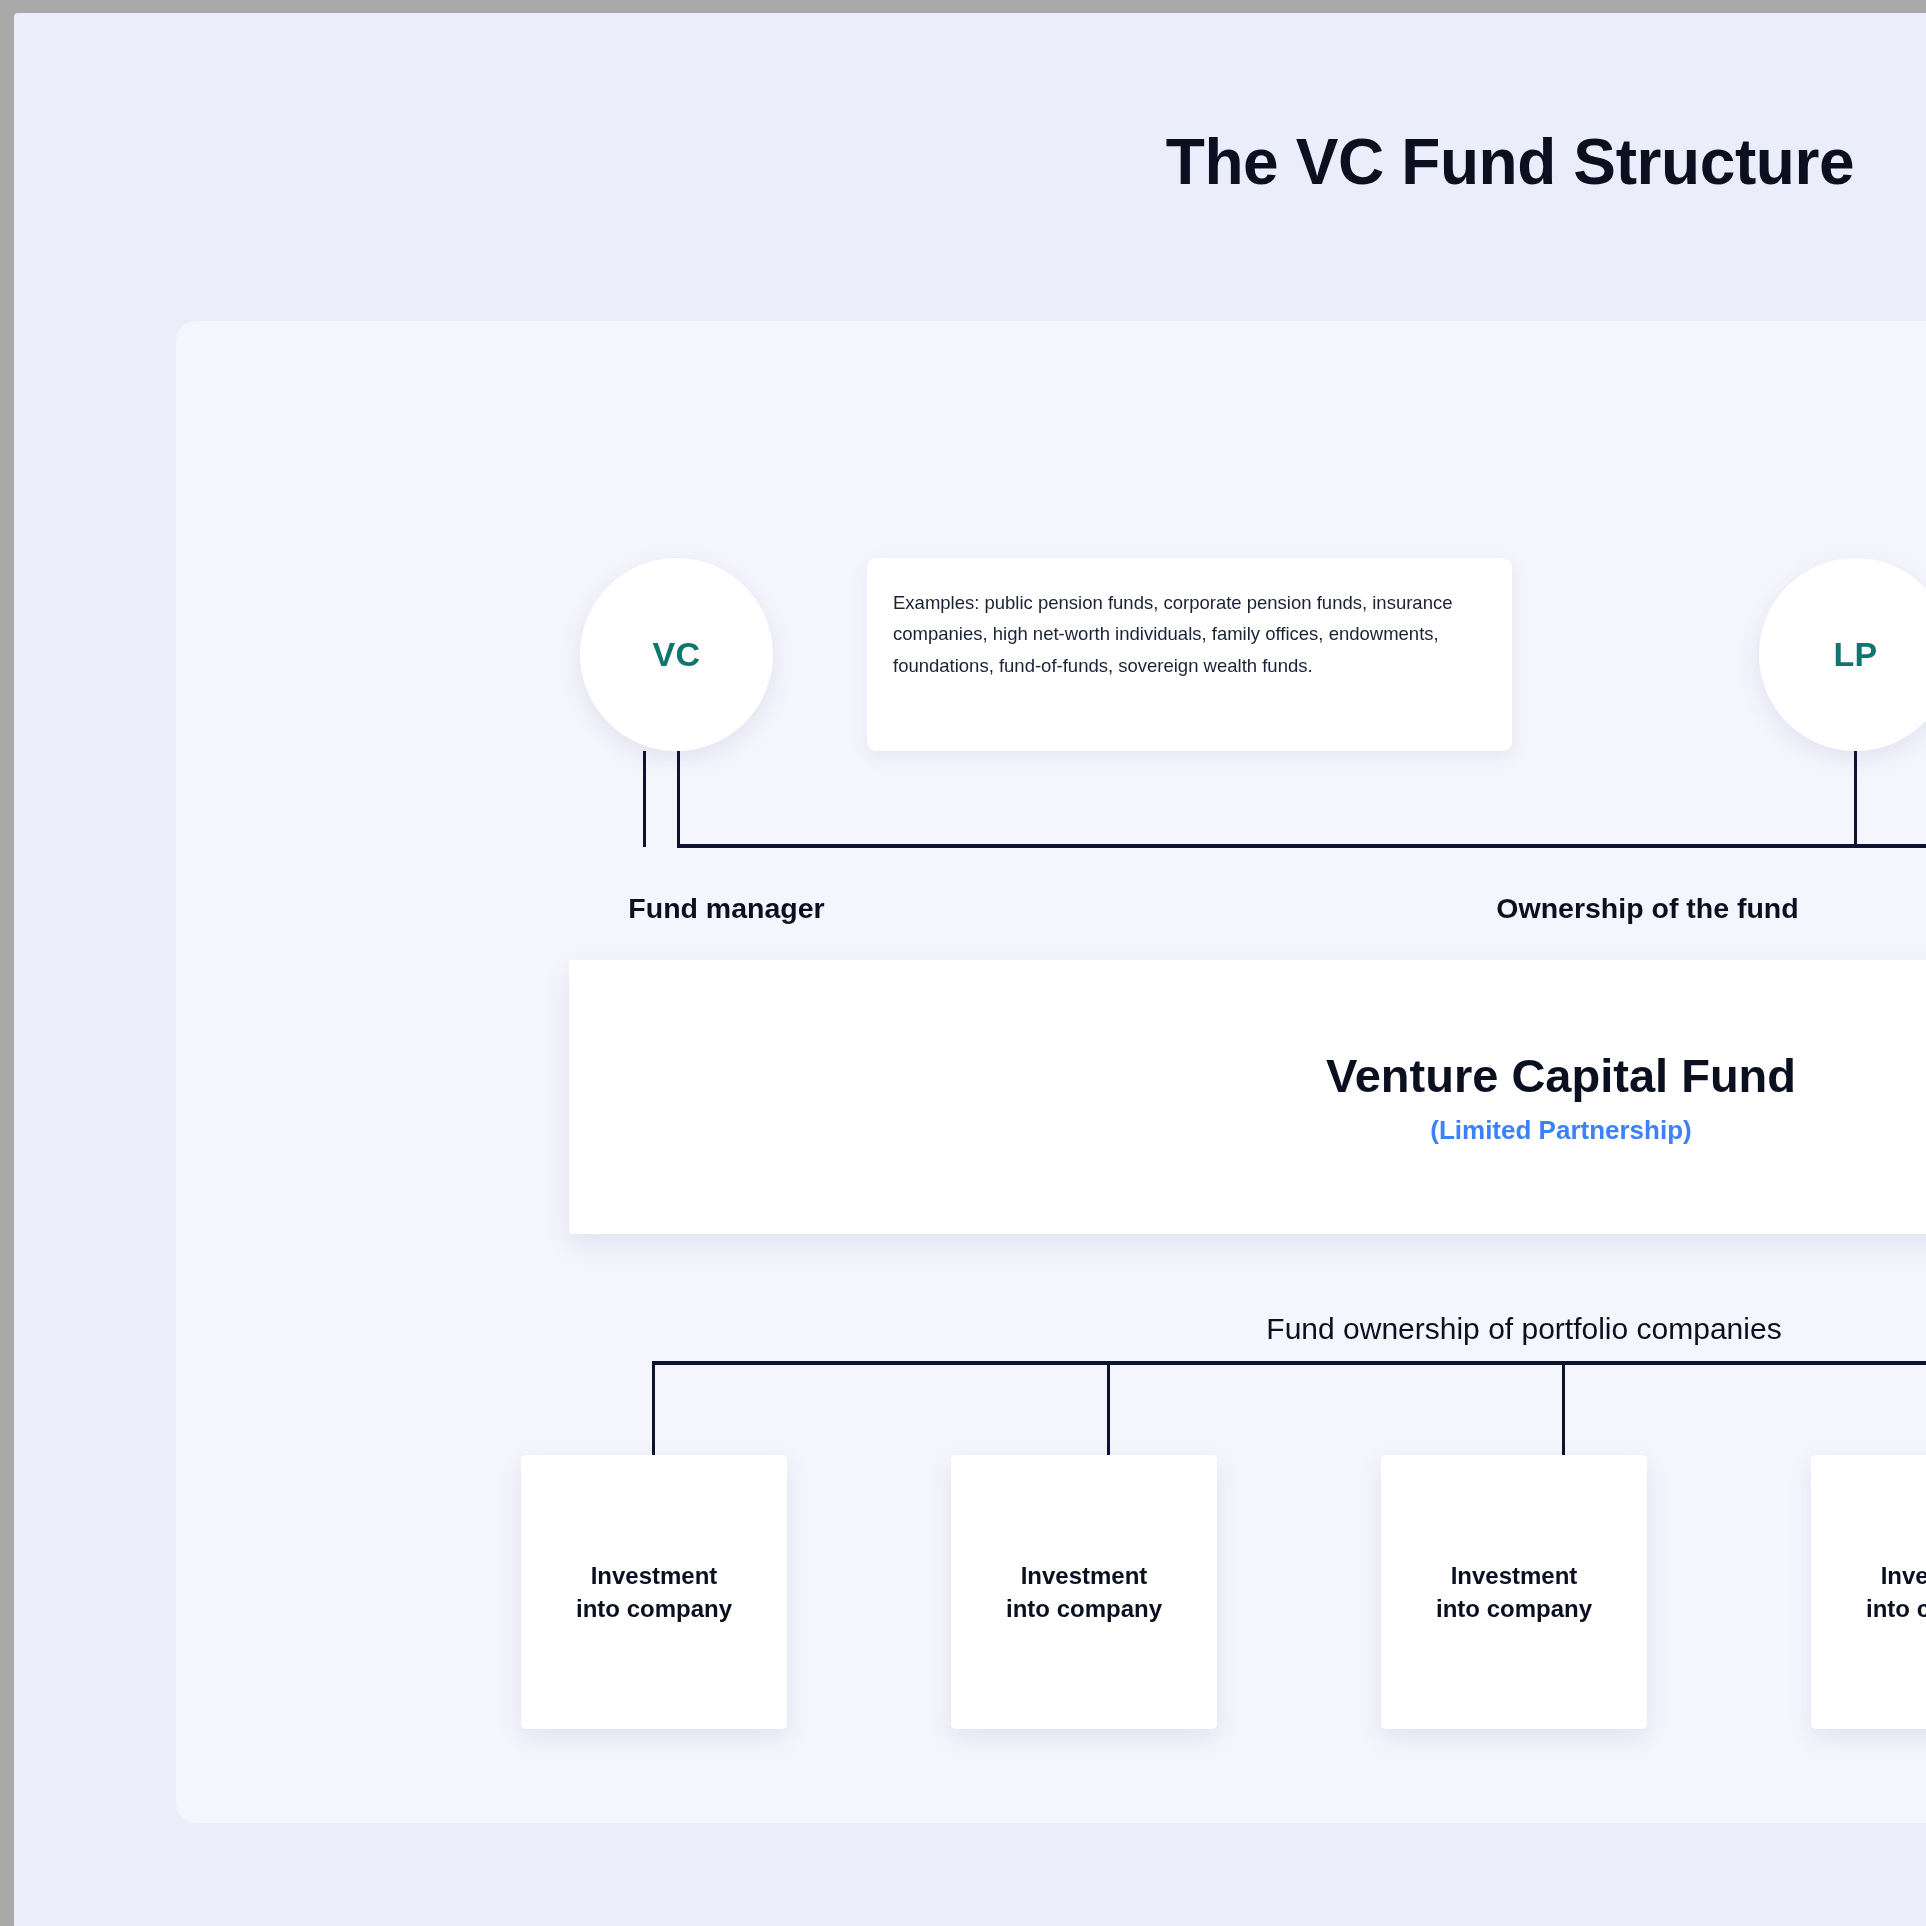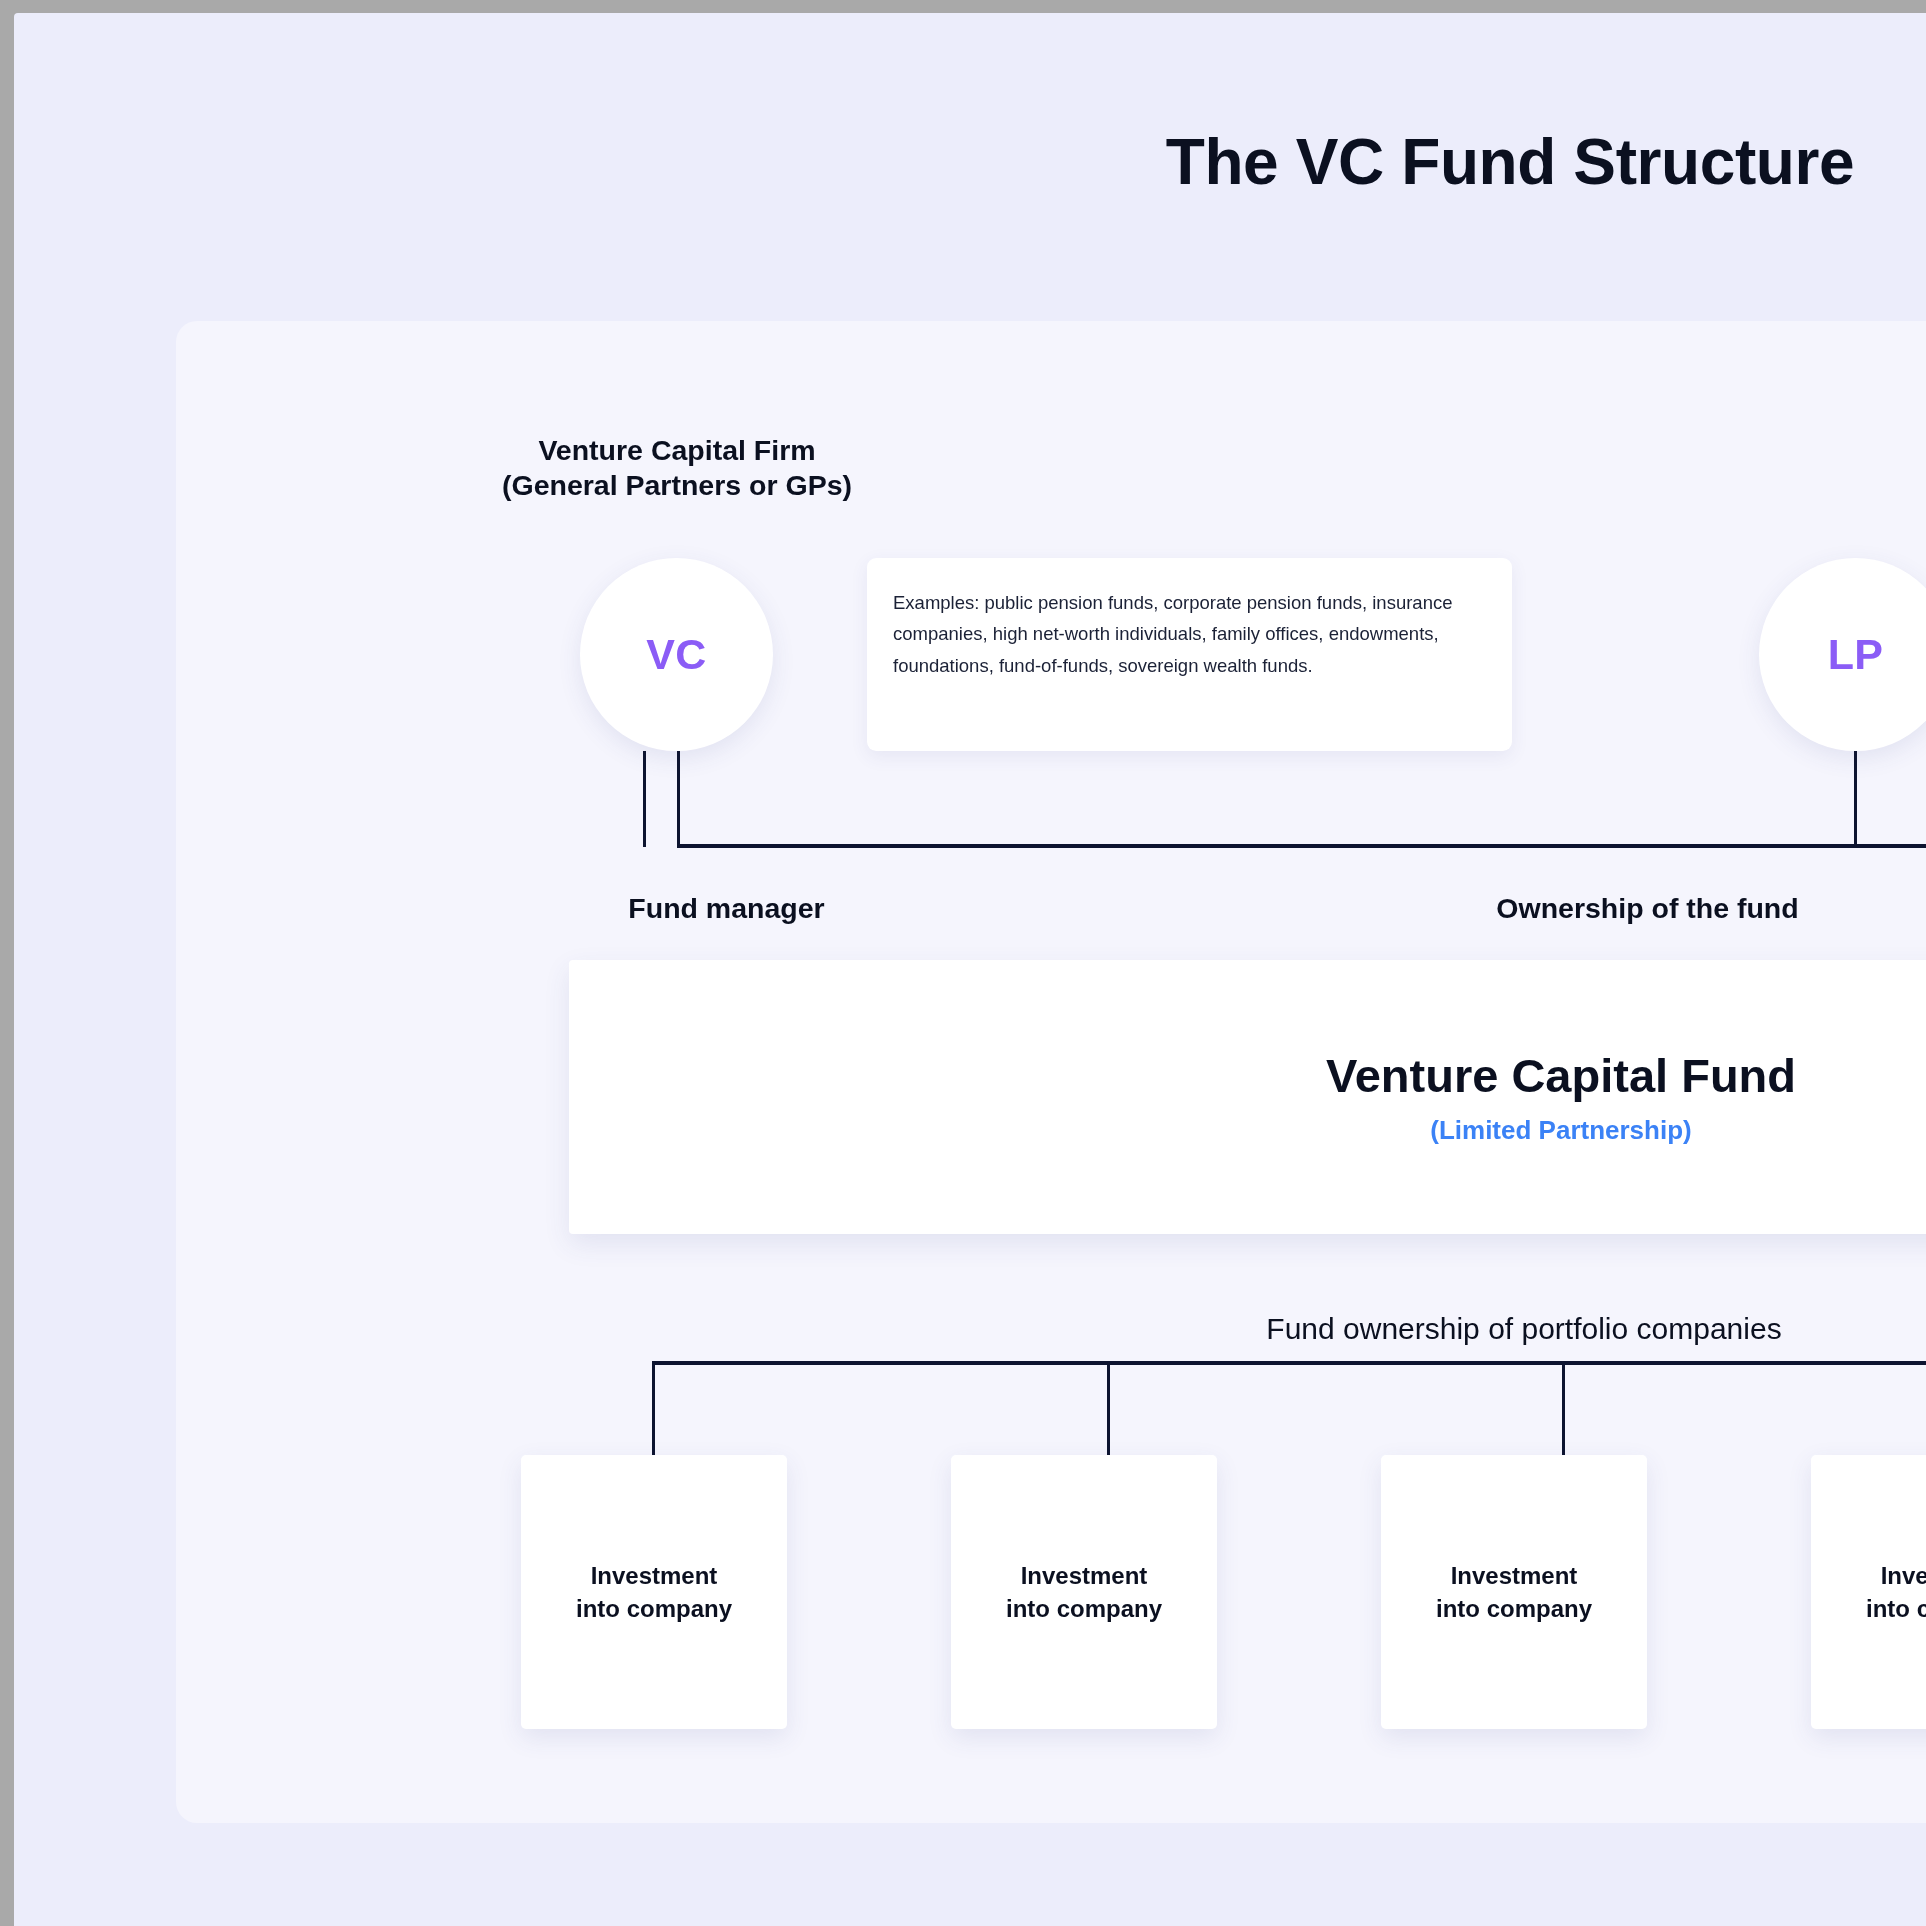--- a/index.html
+++ b/index.html
@@ -111,23 +111,23 @@
   .node-circle {
     position: absolute;
     border-radius: 50%;
     background: #ffffff;
     display: flex;
     align-items: center;
     justify-content: center;
     box-shadow: 0 7px 23px rgba(60, 64, 140, 0.10);
   }
   .node-circle span {
-    font-size: 43px;
+    font-size: 34px;
     font-weight: 800;
-    color: #8b5cf6;
+    color: #0f766e;
     letter-spacing: 0.4px;
   }
   #vc-circle {
     left: 404px;
     top: 237px;
     width: 193px;
     height: 193px;
   }
   .lp-circle {
     top: 237px;
@@ -233,22 +233,20 @@
 </head>
 <body>
 
 <div id="frame">
   <div id="page">
 
     <div id="page-title">The VC Fund Structure</div>
 
     <div id="card">
 
-      <div class="lbl" id="vc-group-label">Venture Capital Firm
-(General Partners or GPs)</div>
 
       <div class="lbl" id="lp-group-label">Limited Partners (LPs, Investors)</div>
 
       <div class="node-circle" id="vc-circle">
         <span>VC</span>
       </div>
 
       <div id="examples-box">
         <div id="examples-text">Examples: public pension funds, corporate pension funds, insurance companies, high net-worth individuals, family offices, endowments, foundations, fund-of-funds, sovereign wealth funds.</div>
       </div>

